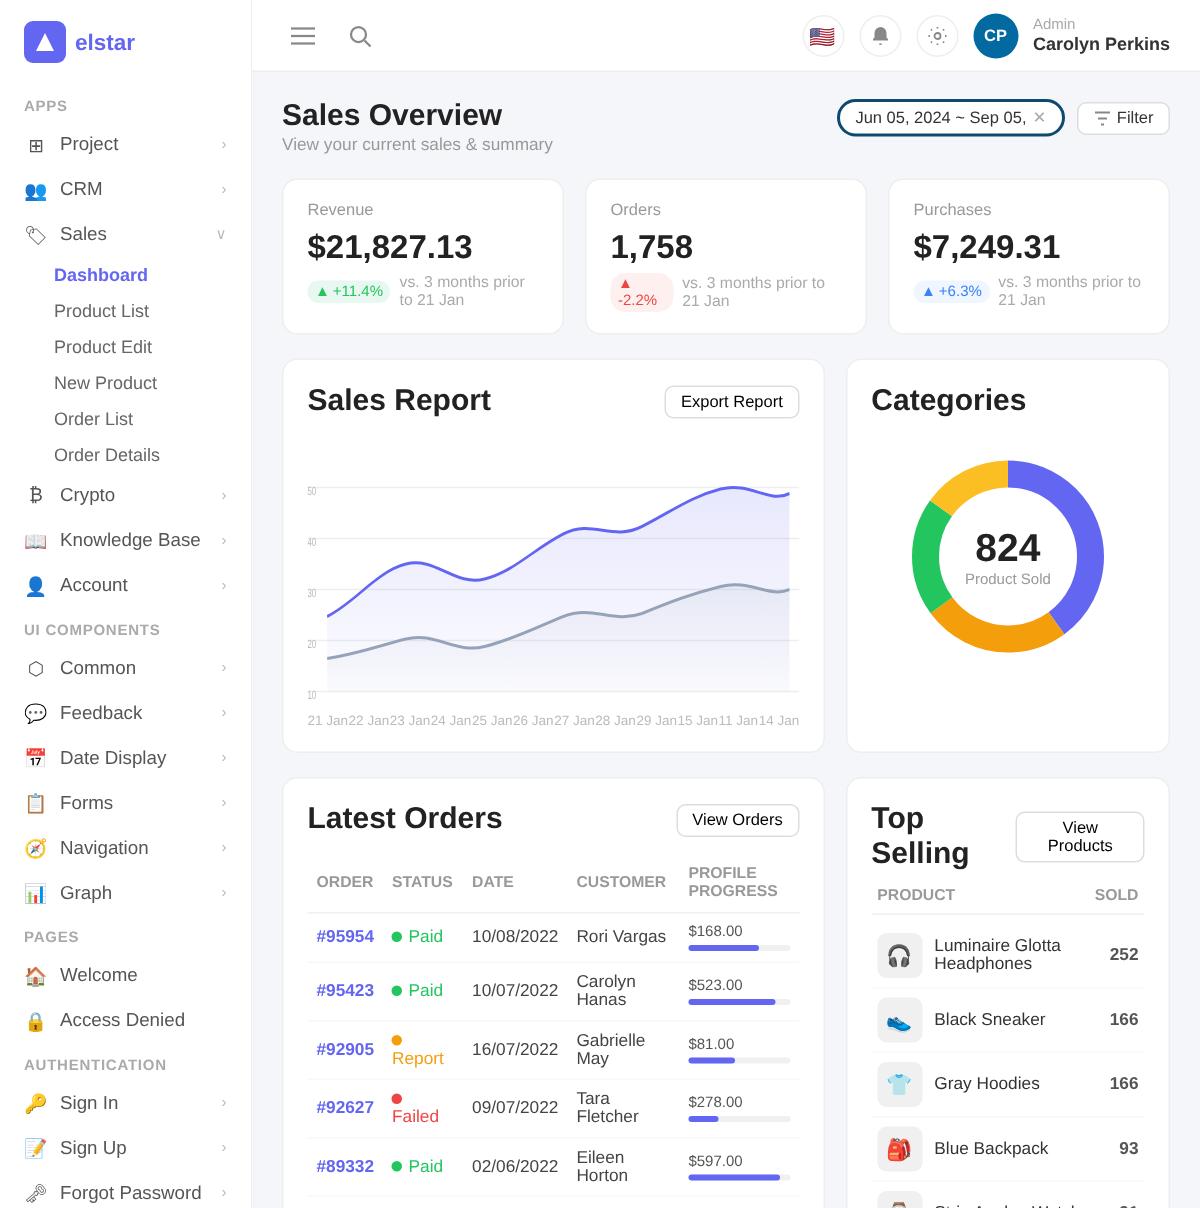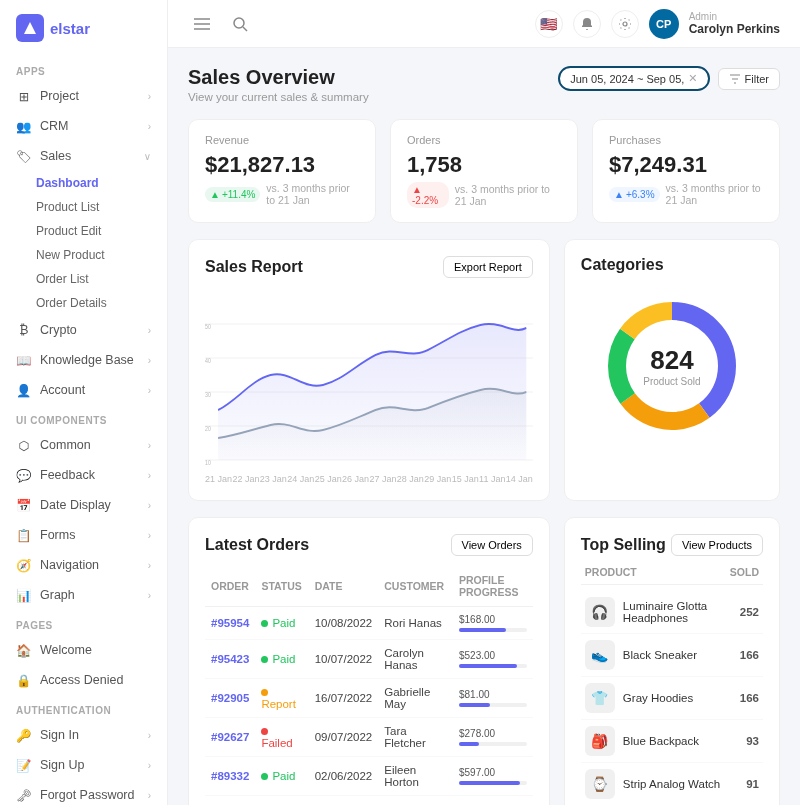--- a/index.html
+++ b/index.html
@@ -49,21 +49,21 @@
     .stat-comparison { font-size: 10.5px; color: #aaa; display: flex; align-items: center; gap: 6px; }
     .badge-green { background: #e8f8f0; color: #22c55e; font-size: 10px; padding: 2px 5px; border-radius: 10px; display: flex; align-items: center; gap: 2px; }
     .badge-red { background: #fff0f0; color: #ef4444; font-size: 10px; padding: 2px 5px; border-radius: 10px; display: flex; align-items: center; gap: 2px; }
     .badge-blue { background: #eff6ff; color: #3b82f6; font-size: 10px; padding: 2px 5px; border-radius: 10px; display: flex; align-items: center; gap: 2px; }
 
     
     .middle-row { display: flex; gap: 14px; margin-bottom: 16px; }
     .sales-report-card { background: #fff; border-radius: 10px; border: 1px solid #eee; padding: 16px; flex: 1.8; }
     .categories-card { background: #fff; border-radius: 10px; border: 1px solid #eee; padding: 16px; flex: 1; }
     .card-header { display: flex; justify-content: space-between; align-items: center; margin-bottom: 12px; }
-    .card-title { font-size: 16px; font-weight: 700; color: #222; }
+    .card-title { font-size: 20px; font-weight: 700; color: #222; }
     .export-btn { background: #fff; border: 1px solid #ddd; border-radius: 6px; padding: 4px 10px; font-size: 11px; cursor: pointer; }
 
     
     .chart-area { position: relative; height: 180px; }
     .chart-area svg { width: 100%; height: 100%; }
     .x-axis { display: flex; justify-content: space-between; margin-top: 4px; }
     .x-axis span { font-size: 9px; color: #bbb; }
 
     
     .donut-wrap { display: flex; align-items: center; justify-content: center; position: relative; height: 160px; }
@@ -398,21 +398,21 @@
                 <th>DATE</th>
                 <th>CUSTOMER</th>
                 <th>PROFILE PROGRESS</th>
               </tr>
             </thead>
             <tbody id="orders-tbody">
                 <tr>
       <td><span class="order-link">#95954</span></td>
       <td><span class="status-dot dot-green"></span><span class="status-paid">Paid</span></td>
       <td>10/08/2022</td>
-      <td>Rori Hanas</td>
+      <td>Rori Vargas</td>
       <td>
         <div style="font-size:10px;color:#555;margin-bottom:2px;">$168.00</div>
         <div class="progress-bar">
                       <div class="progress-fill" style="width:70%"></div>
                     </div>
       </td>
     </tr>
                 <tr>
       <td><span class="order-link">#95423</span></td>
       <td><span class="status-dot dot-green"></span><span class="status-paid">Paid</span></td>

